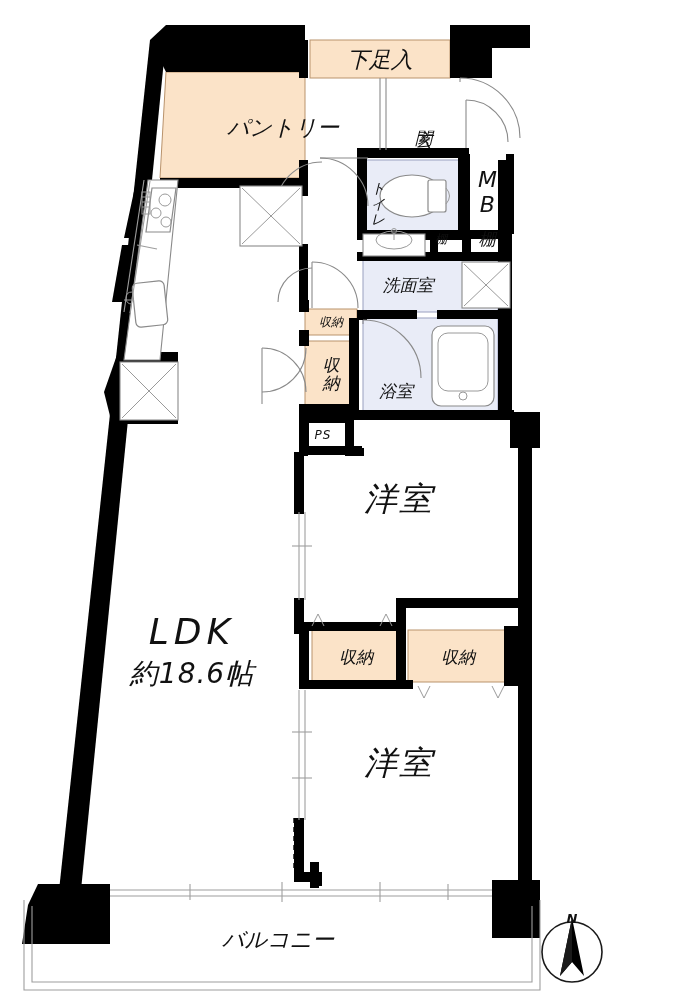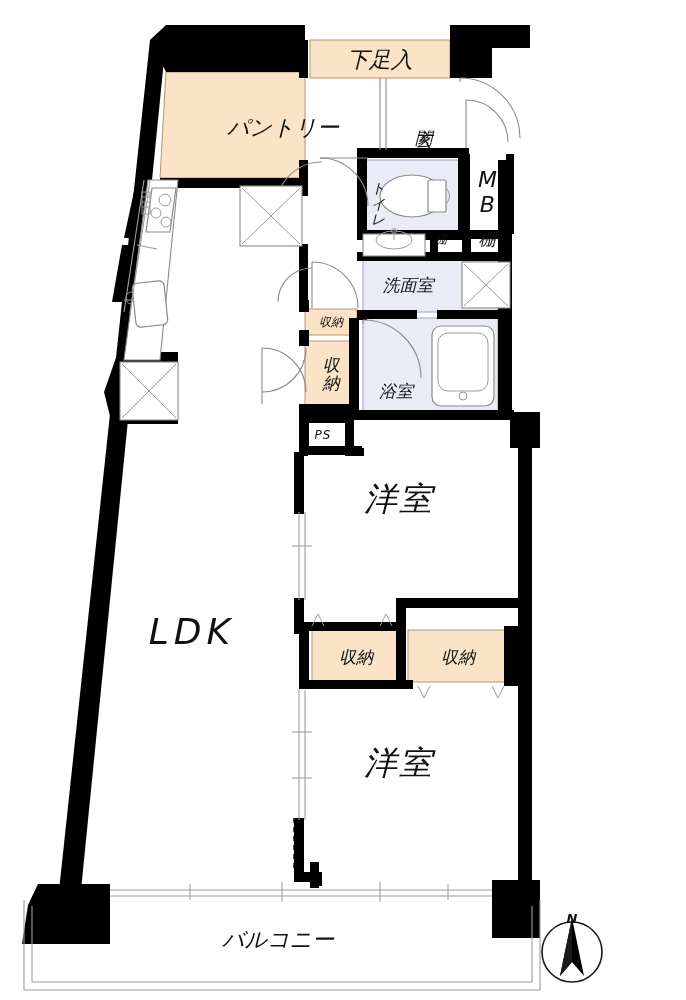--- a/index.html
+++ b/index.html
@@ -311,18 +311,19 @@
 <div class="lbl ctr tiny" style="left:320px;top:435px;letter-spacing:1px;padding-left:6px;">PS</div>
 
 <div class="lbl ctr big" style="left:399px;top:499px;">洋室</div>
 
 <div class="lbl ctr big" style="left:399px;top:763px;">洋室</div>
 
 <div class="lbl ctr sm" style="left:356px;top:657px;">収納</div>
 <div class="lbl ctr sm" style="left:458px;top:657px;">収納</div>
 
 <div class="lbl ctr ldkw" style="left:192px;top:632px;">LDK</div>
+<div class="lbl ctr ldkn" style="left:192px;top:674px;">約18.6帖</div>
 
 <div class="lbl ctr mid" style="left:278px;top:940px;">バルコニー</div>
 
 <div class="lbl ctr" style="left:572px;top:919px;font-size:13px;font-weight:bold;">N</div>
 
 </div>
 
 </body></html>

